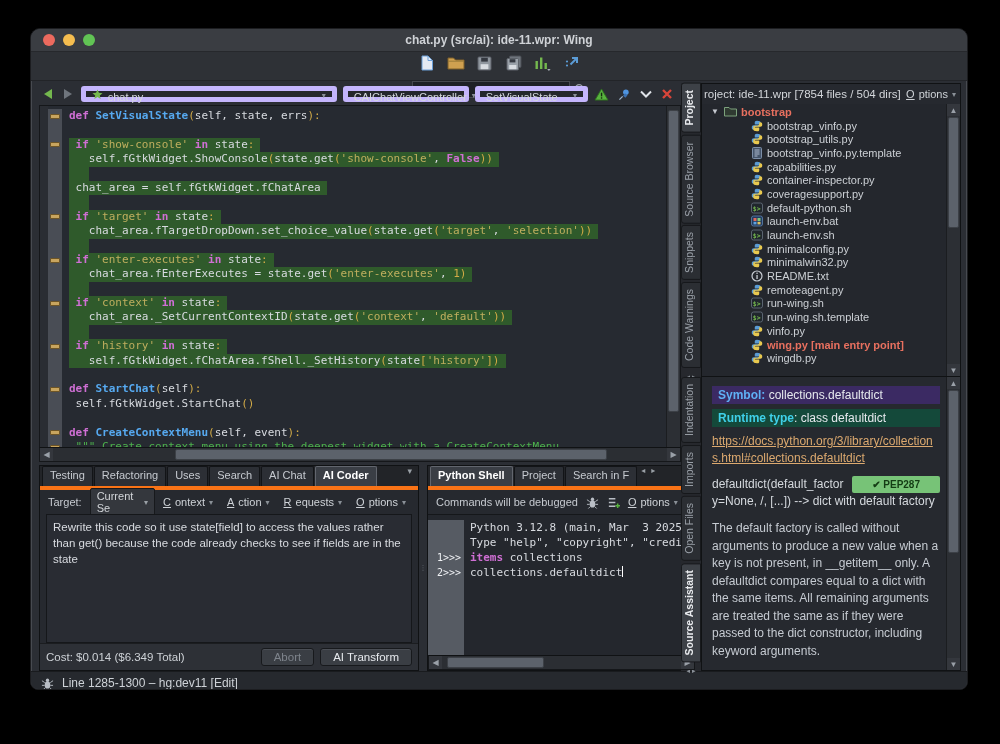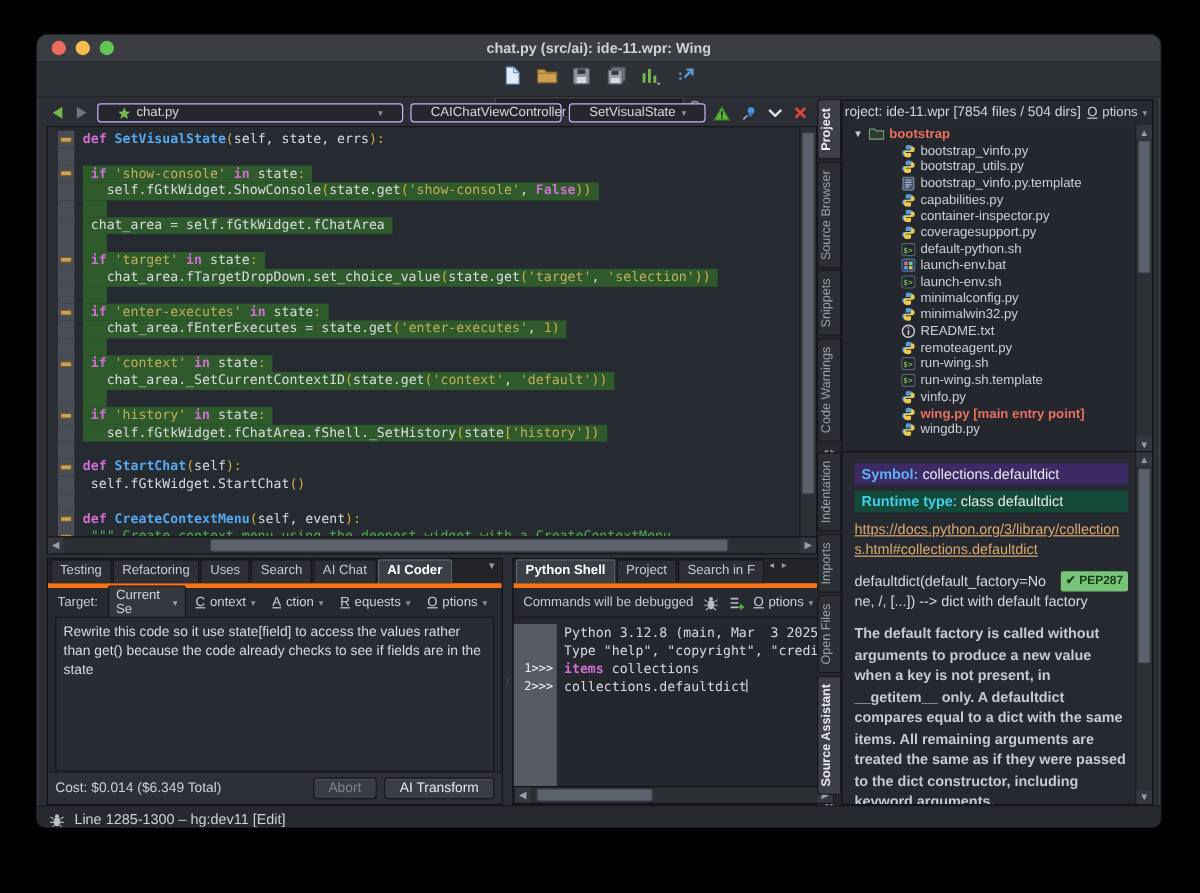--- a/index.html
+++ b/index.html
@@ -25,22 +25,22 @@
     font-size:11px;padding:0 4px;outline:none;}
   .ab-glyph{display:flex;flex-direction:column;align-items:center;color:#d2ae45;
     font:bold 8px/8px "Liberation Sans",sans-serif;letter-spacing:0;}
   .hamburger{margin-left:auto;display:flex;align-items:center;}
   
   .main{display:flex;height:590px;padding:2px 6px 0 8px;box-sizing:border-box;}
   .left-col{width:642px;display:flex;flex-direction:column;flex:none;}
   
   .nav-row{height:22px;display:flex;align-items:center;gap:6px;padding:0 2px;}
   .nav-btn{width:14px;height:14px;display:flex;align-items:center;justify-content:center;}
-  .field{background:#24272c;border:1px solid #c4b5fd;border-radius:3px;height:16px;font-size:11px;
-    color:#d5d8dc;display:flex;align-items:center;padding:0 16px;gap:5px;box-sizing:border-box;}
+  .field{background:#24272c;border:5px solid #c4b5fd;border-radius:3px;height:16px;font-size:11px;
+    color:#d5d8dc;display:flex;padding:0 6px;gap:5px;box-sizing:border-box;}
   .field .caret{margin-left:auto;color:#8a9097;font-size:8px;}
   .f-file{width:258px;}.f-class{width:126px;}.f-method{width:114px;}
   .nav-icons{display:flex;align-items:center;gap:9px;margin-left:auto;padding-right:6px;}
   
   .editor-wrap{flex:1;display:flex;background:#262a31;border:1px solid #15171a;border-bottom:none;
     overflow:hidden;position:relative;}
   .code-area{flex:1;overflow:hidden;font-family:"DejaVu Sans Mono",monospace;font-size:11px;
     line-height:14.4px;padding-top:3px;border-left:8px solid #2a2d33;}
   .code-line{display:flex;height:14.4px;white-space:pre;}
   .fold-cell{width:14px;flex:none;background:#494d55;display:flex;align-items:center;justify-content:center;}
@@ -141,22 +141,22 @@
   .banner{padding:2px 6px;margin-bottom:5px;font-size:12px;}
   .banner.symbol{background:#3b2a63;}
   .banner.runtime{background:#14493a;}
   .banner .blabel{font-weight:bold;color:#5fb0f5;}
   .banner.runtime .blabel{color:#3fd0e8;}
   .banner .bval{color:#e6e9ee;}
   .doc-link{color:#dca96f;text-decoration:underline;word-break:break-all;line-height:16.5px;
     display:block;margin:6px 0 10px;}
   .sig{line-height:17px;margin-bottom:10px;color:#d5d9de;word-break:break-word;}
   .pep-badge{float:right;background:#77c377;color:#143c14;font-size:10px;font-weight:bold;
-    padding:0 4px;border-radius:2px;margin-left:6px;text-align:right;}
-  .desc{line-height:17.5px;margin-bottom:9px;font-weight:bold;}
+    padding:0 20px;border-radius:2px;margin-left:6px;text-align:right;}
+  .desc{line-height:17.5px;margin-bottom:9px;}
   .curval .blabel{color:#56a5f0;font-weight:bold;}
   
   .statusbar{height:22px;background:#26292e;border-top:1px solid #191b1e;display:flex;
     align-items:center;gap:8px;padding:0 10px;font-size:12px;color:#ced2d7;}
   u{text-decoration:underline;}
 </style>
 </head>
 <body>
 
 <div class="stage">

